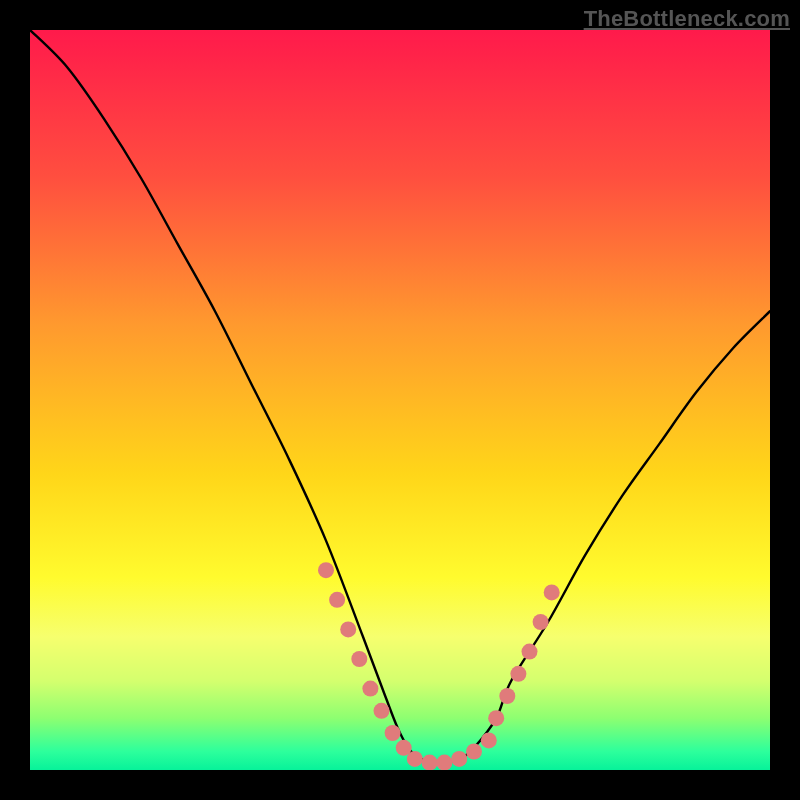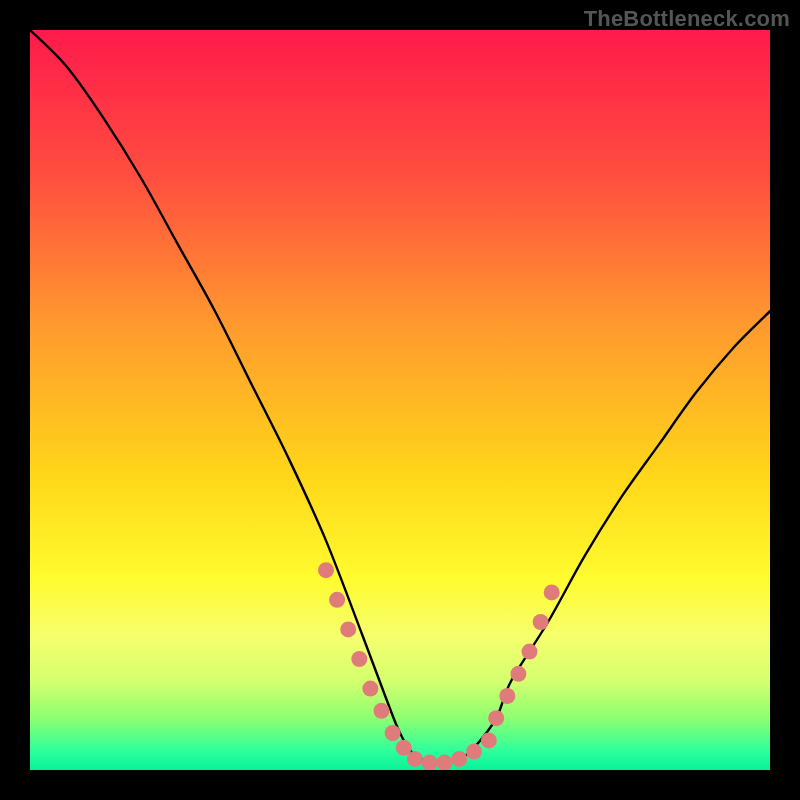--- a/index.html
+++ b/index.html
@@ -27,20 +27,21 @@
   }
   .attribution {
     position: absolute;
     top: 6px;
     right: 10px;
     font-size: 22px;
     font-weight: 600;
     color: #555;
     letter-spacing: 0.2px;
     user-select: none;
+    text-decoration: underline;
   }
   svg { display: block; }
 </style>
 </head>
 <body>
 
 <div class="frame">
   <div class="plot-area">
     <svg id="chart-svg" width="740" height="740" viewBox="0 0 740 740">
       <defs>

